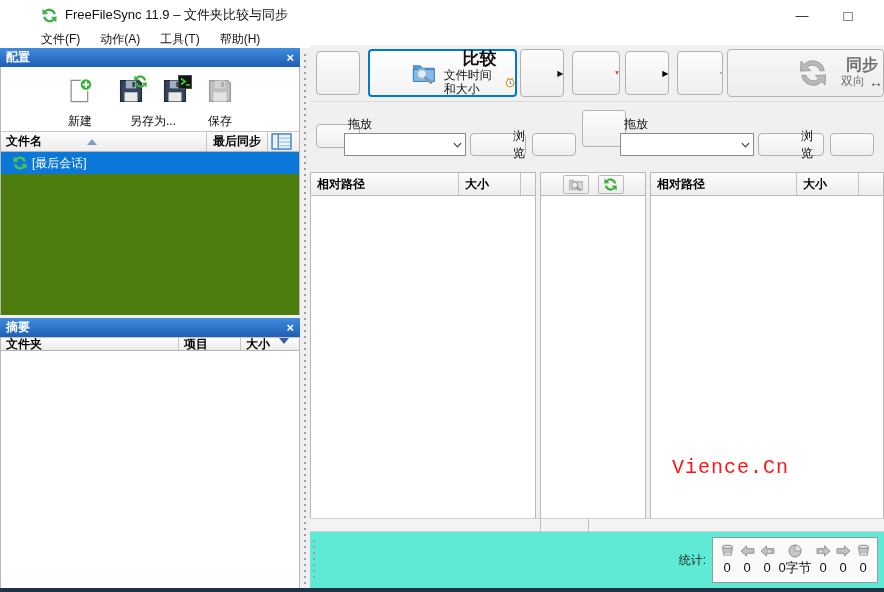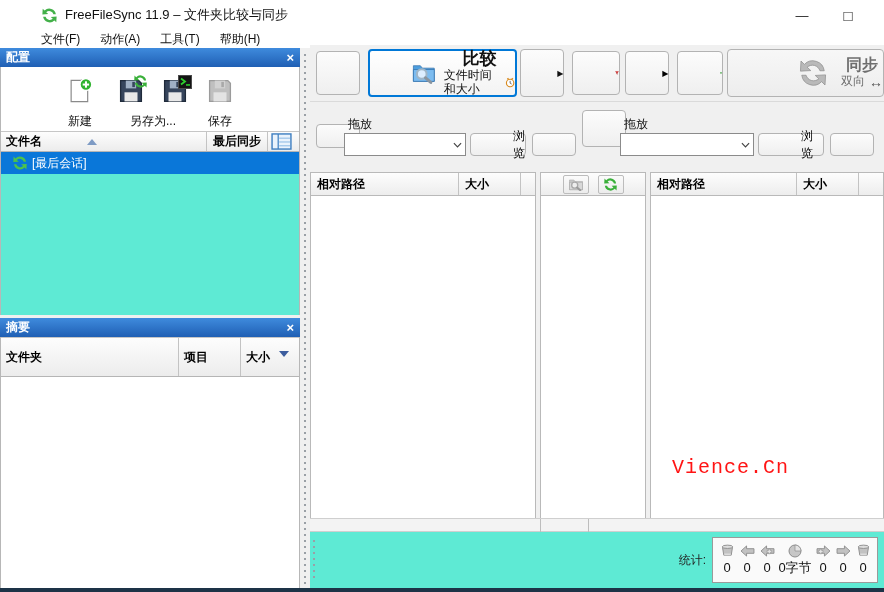--- a/index.html
+++ b/index.html
@@ -23,21 +23,21 @@
   .menuitem { padding:0 10px; font-size:12px; color:#111; }
 
   
   .panel-header { height:19px; background:linear-gradient(#3f8bdd,#1f5fb4);
                   color:#fff; font-weight:bold; font-size:12px; display:flex;
                   align-items:center; justify-content:space-between; padding:0 6px; }
   .panel-x { color:#fff; font-weight:bold; font-size:13px; line-height:1; }
 
   
   .config-panel { position:absolute; left:0; top:48px; width:300px; height:267px; }
-  .config-body { height:248px; background:#5eead4; border-left:1px solid #b7b7b7; border-right:1px solid #b7b7b7; }
+  .config-body { height:248px; background:#4d7c0f; border-left:1px solid #b7b7b7; border-right:1px solid #b7b7b7; }
   .cfg-toolbar { height:64px; display:flex; justify-content:center; align-items:flex-start;
                  padding-top:3px; gap:3px; background:#fff; }
   .cfg-group { display:flex; flex-direction:column; align-items:center; }
   .cfg-group .btnrow { display:flex; gap:2px; }
   .iconbtn { width:42px; height:42px; display:flex; align-items:center; justify-content:center;
              border:1px solid transparent; border-radius:2px; background:transparent; }
   .cfg-label { font-size:12px; color:#111; margin-top:1px; white-space:nowrap; }
   .listheader { height:21px; display:flex; align-items:center;
                 background:linear-gradient(#fdfdfd,#ececec);
                 border-top:1px solid #c6c6c6; border-bottom:1px solid #b5b5b5; font-weight:bold; }
@@ -255,21 +255,21 @@
   </div>
 
   <div class="h-splitter"></div>
 
   <div class="summary-panel">
     <div class="panel-header">
       <span>摘要</span>
       <span class="panel-x">×</span>
     </div>
     <div class="summary-body">
-      <div class="listheader" style="height:40px;">
+      <div class="listheader" style="height:14px;">
         <div style="width:177px;padding-left:5px;">文件夹</div>
         <div class="lh-sep"></div>
         <div style="width:61px;padding-left:5px;">项目</div>
         <div class="lh-sep"></div>
         <div style="flex:1;padding-left:5px;position:relative;">
           <span>大小</span>
           <span class="tri-down" style="position:absolute;right:10px;top:2px;"></span>
         </div>
       </div>
     </div>

